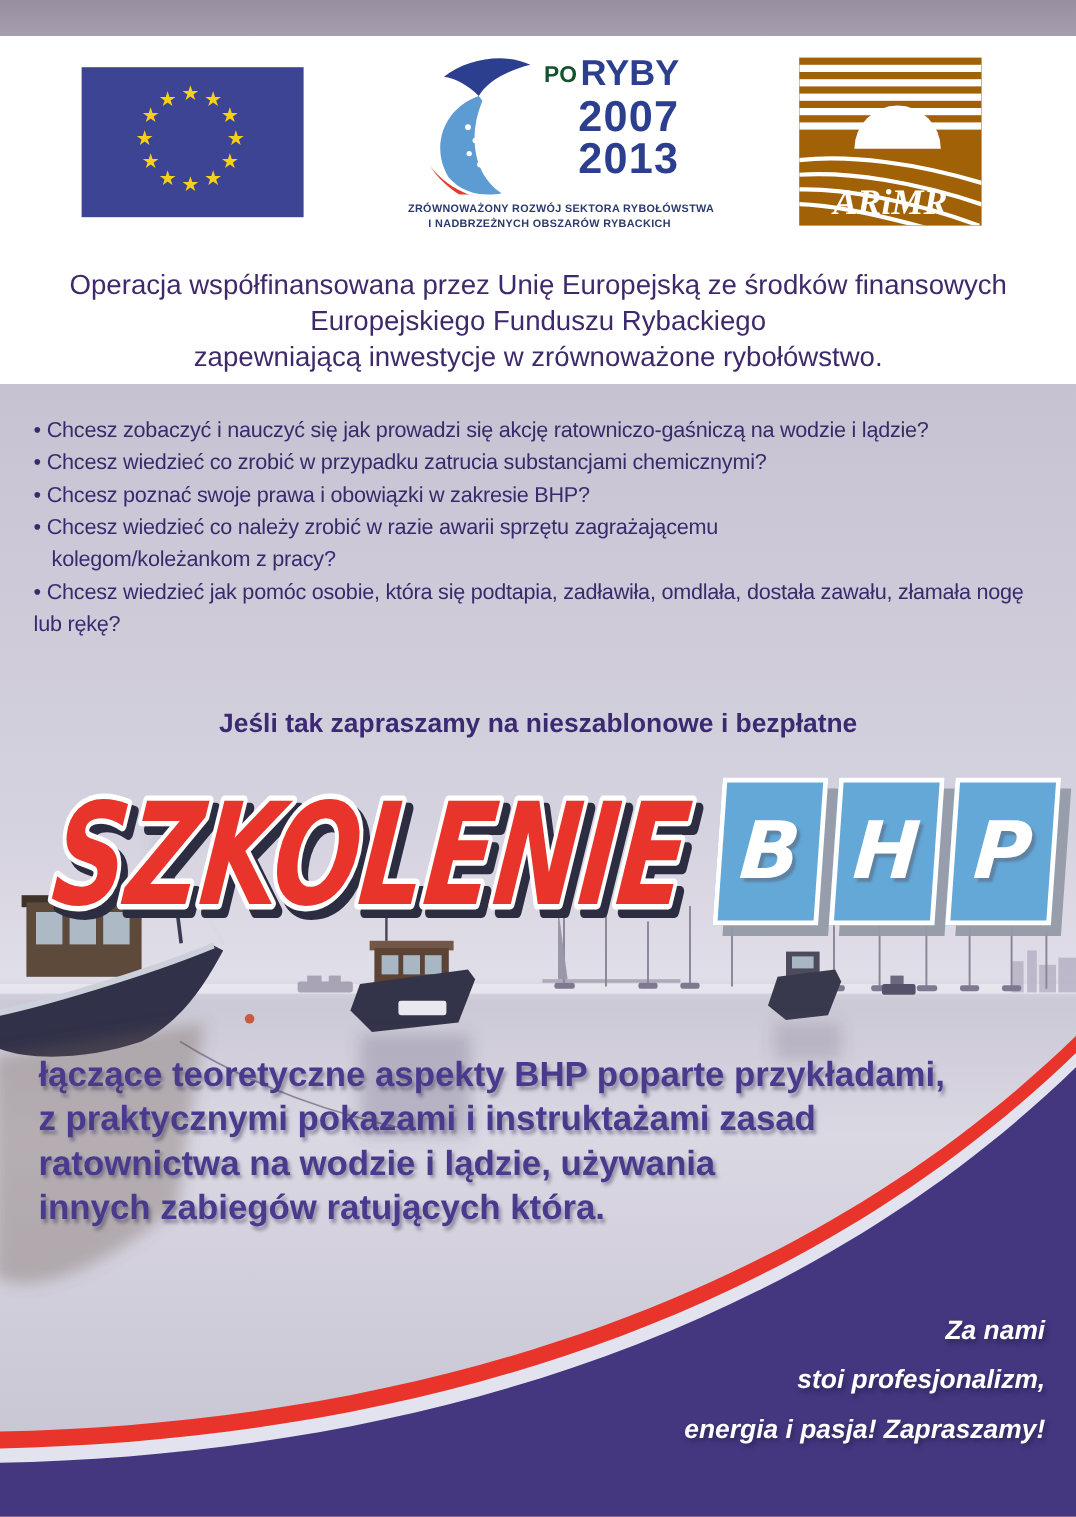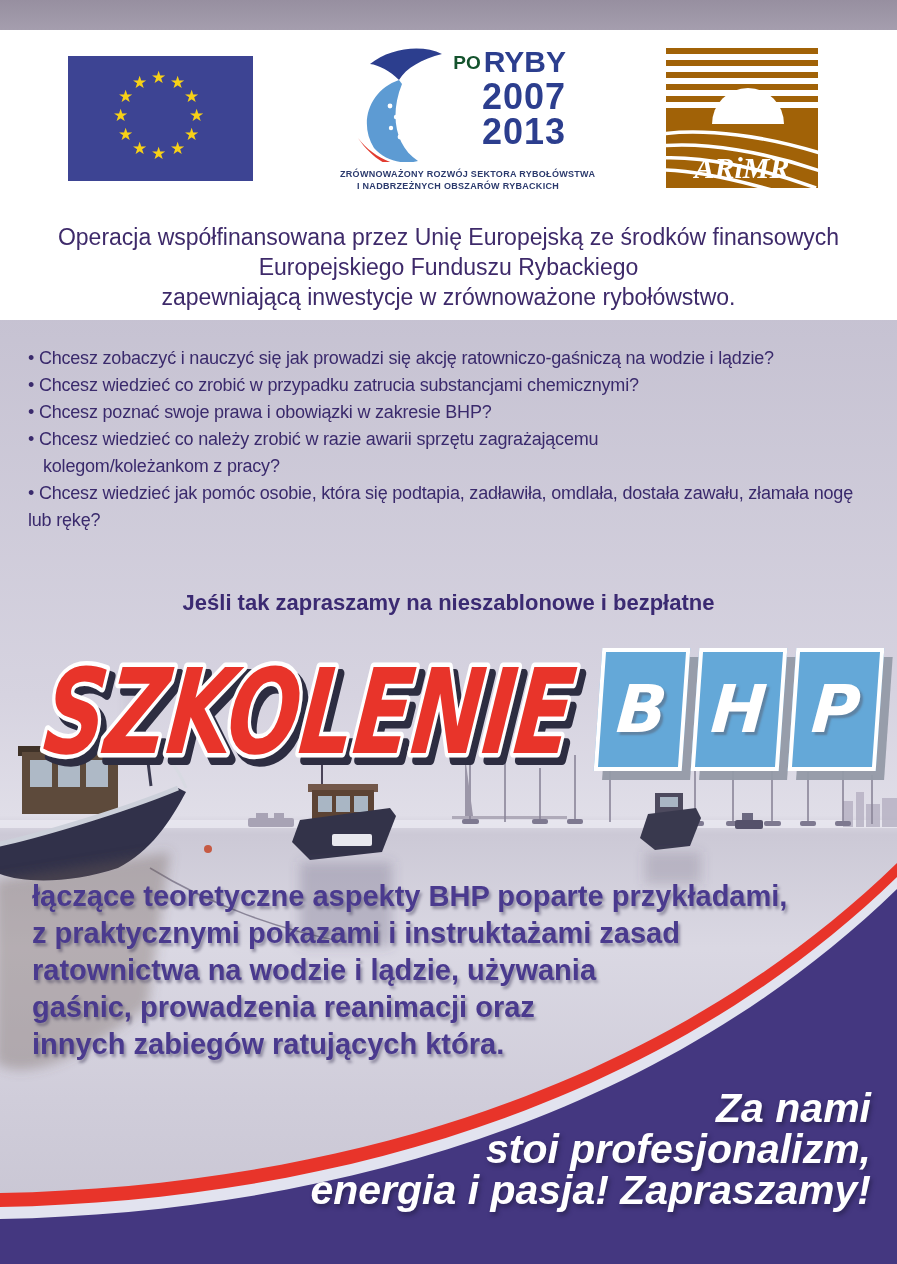--- a/index.html
+++ b/index.html
@@ -49,21 +49,21 @@
   .bhp-tile{width:80px;height:115px;background:#64a8d8;border:4px solid #ffffff;
     box-shadow:9px 9px 0 rgba(148,154,166,.95);display:flex;align-items:center;justify-content:center;}
   .bhp-letter{font-family:"DejaVu Sans",sans-serif;font-style:italic;font-weight:bold;
     font-size:66px;color:#ffffff;text-shadow:3px 3px 2px rgba(90,100,120,.55);}
 
   .description{position:absolute;left:32px;top:860px;color:#4a3a8e;font-weight:bold;
     font-size:29px;line-height:37px;text-shadow:2px 3px 3px rgba(40,35,70,.4);margin-top:18px;}
   .description div{white-space:nowrap;}
 
   .closing{position:absolute;right:26px;top:1088px;text-align:right;color:#ffffff;
-    font-weight:bold;font-style:italic;font-size:41px;line-height:41px;
+    font-weight:bold;font-style:italic;font-size:22px;line-height:41px;
     text-shadow:2px 3px 4px rgba(30,25,60,.55);}
   .closing div{white-space:nowrap;}
 </style>
 </head>
 <body>
 
 <div class="poster">
 
   <svg class="scene" viewBox="0 0 897 1264">
     <defs>
@@ -260,21 +260,20 @@
     </div>
     <div class="bhp-tile">
       <span class="bhp-letter">P</span>
     </div>
   </div>
 
   <div class="description">
     <div>łączące teoretyczne aspekty BHP poparte przykładami,</div>
     <div>z praktycznymi pokazami i instruktażami zasad</div>
     <div>ratownictwa na wodzie i lądzie, używania</div>
-    <div>gaśnic, prowadzenia reanimacji oraz</div>
     <div>innych zabiegów ratujących która.</div>
   </div>
 
   <div class="closing">
     <div>Za nami</div>
     <div>stoi profesjonalizm,</div>
     <div>energia i pasja! Zapraszamy!</div>
   </div>
 
 </div>

